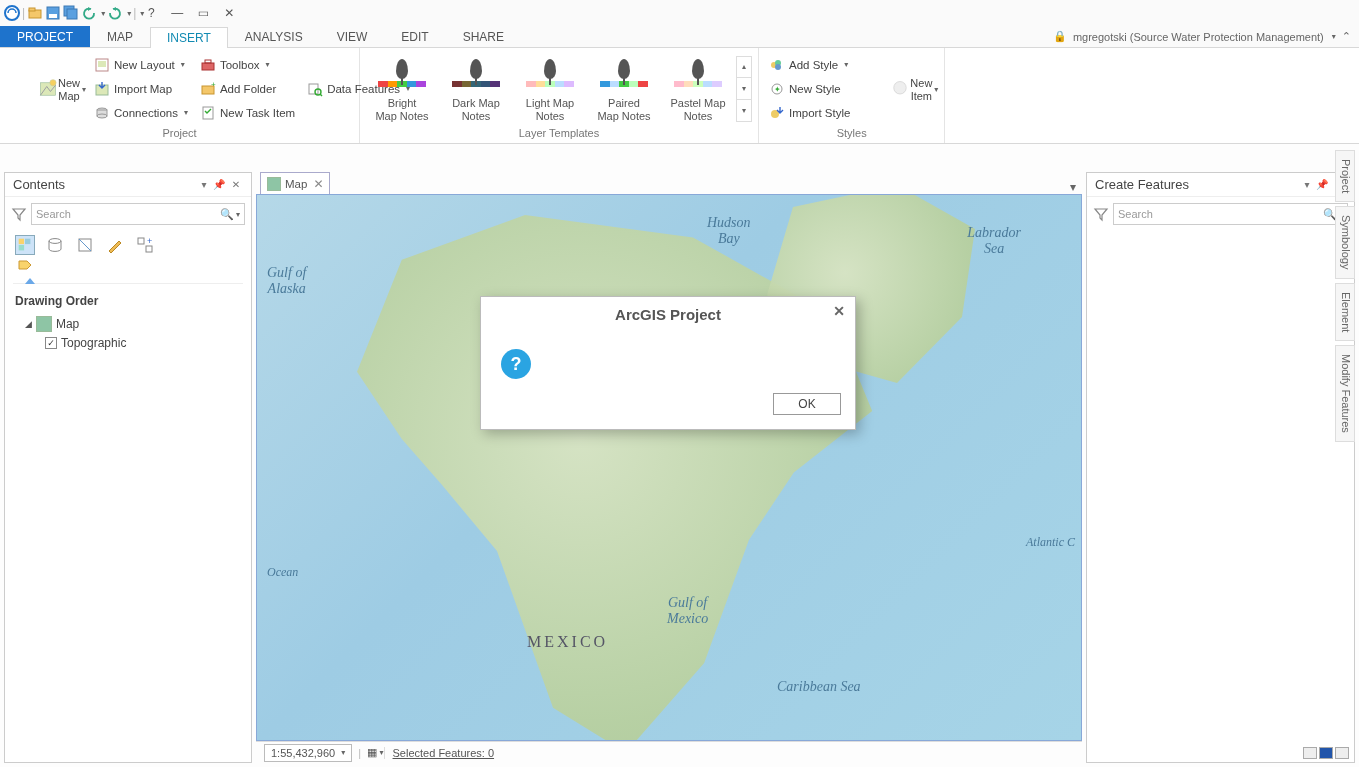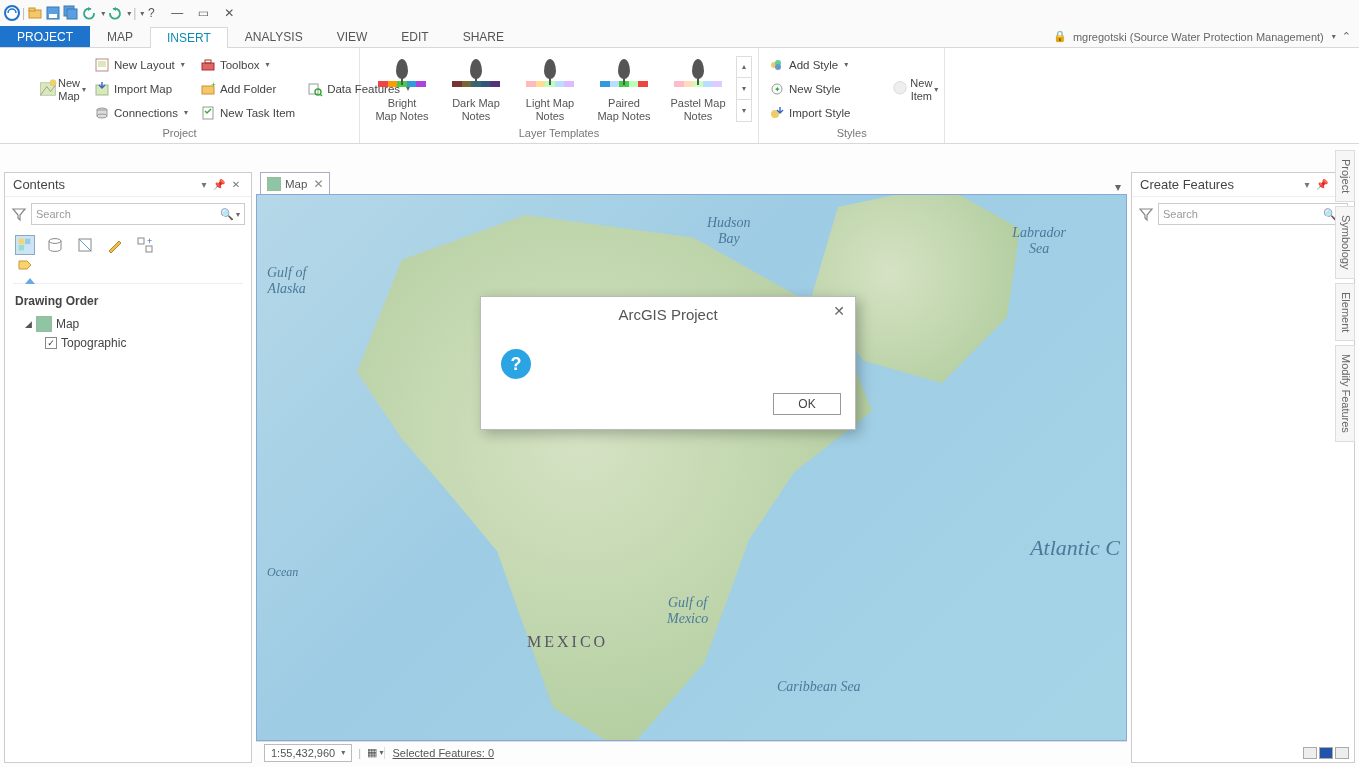--- a/index.html
+++ b/index.html
@@ -45,21 +45,21 @@
 .gallery-ctrl div:last-child { border-bottom: none; }
 
 
 .workspace { position: absolute; top: 144px; bottom: 4px; left: 4px; right: 4px; display: flex; gap: 4px; margin-top: 28px; }
 .panel { background: #fff; border: 1px solid #ccc; display: flex; flex-direction: column; }
 .panel-header { height: 24px; display: flex; align-items: center; padding: 0 8px; font-size: 13px; color: #444; border-bottom: 1px solid #eee; }
 .panel-header .spacer { flex: 1; }
 .panel-header .ctrl { width: 14px; text-align: center; color: #777; font-size: 10px; margin-left: 2px; }
 
 .contents { width: 248px; }
-.create { width: 224px; }
+.create { width: 269px; }
 .mapview { flex: 1; position: relative; }
 
 .searchrow { display: flex; align-items: center; gap: 4px; padding: 6px; }
 .filter-ico { width: 16px; height: 16px; color: #777; }
 .searchbox { flex: 1; height: 22px; border: 1px solid #ccc; display: flex; align-items: center; padding: 0 4px; font-size: 11px; color: #999; }
 .searchbox .mag { margin-left: auto; color: #777; }
 
 .toc-toolbar { display: flex; gap: 10px; padding: 4px 10px 2px; }
 .toc-toolbar .tico { width: 20px; height: 20px; }
 .toc-divider { height: 1px; background: #eee; margin: 4px 8px; position: relative; }
@@ -91,21 +91,21 @@
 .scalebox { border: 1px solid #bbb; height: 18px; margin-left: 8px; padding: 0 6px; display: flex; align-items: center; gap: 4px; background: #fff; }
 .statusbar .center { flex: 1; text-align: center; }
 .statusbar .sel { padding: 0 8px; border-left: 1px solid #ddd; text-decoration: underline; }
 
 
 .docktabs { position: absolute; right: 4px; top: 150px; width: 20px; display: flex; flex-direction: column; gap: 4px; }
 .docktab { writing-mode: vertical-rl; background: #f6f6f6; border: 1px solid #ddd; padding: 8px 2px; font-size: 11px; color: #666; text-align: center; }
 
 
 .dialog { position: absolute; top: 296px; left: 480px; width: 376px; background: #fff; border: 1px solid #bbb; box-shadow: 4px 4px 12px rgba(0,0,0,0.25); }
-.dialog-title { height: 34px; display: flex; align-items: center; justify-content: center; font-size: 15px; color: #555; position: relative; }
+.dialog-title { height: 34px; display: flex; align-items: center; justify-content: center; font-size: 15px; color: #555; position: relative; font-weight: bold; }
 .dialog-title .x { position: absolute; right: 10px; top: 6px; font-size: 14px; color: #666; }
 .dialog-body { padding: 0 20px 14px 20px; display: flex; gap: 14px; font-size: 12.5px; color: #555; }
 .dialog .qicon { width: 30px; height: 30px; border-radius: 50%; background: #2aa4e2; color: #fff; display: flex; align-items: center; justify-content: center; font-size: 18px; font-weight: bold; flex-shrink: 0; margin-top: 18px; }
 .dialog .msg p { margin-bottom: 10px; line-height: 1.4; }
 .dialog-footer { display: flex; justify-content: flex-end; padding: 0 14px 14px; }
 .dialog-footer button { width: 68px; height: 22px; background: #fff; border: 1px solid #999; font-size: 12px; color: #444; }
 
 .ico svg, .tico svg, .qat-icon svg { width: 100%; height: 100%; }
 
 
@@ -460,21 +460,21 @@
     <div class="mapcanvas">
       <div class="land na"></div>
       <div class="land gr"></div>
       <div class="maplabel water" style="top:20px;left:450px;font-size:14px;text-align:center;white-space:pre-line">Hudson
 Bay</div>
       <div class="maplabel water" style="top:30px;right:60px;font-size:14px;text-align:center;white-space:pre-line">Labrador
 Sea</div>
       <div class="maplabel water" style="top:70px;left:10px;font-size:14px;text-align:center;white-space:pre-line">Gulf of
 Alaska</div>
       <div class="maplabel country" style="top:100px;left:260px">CANADA</div>
-      <div class="maplabel water" style="top:340px;right:6px;font-size:22px">Atlantic C</div>
+      <div class="maplabel water" style="top:340px;right:6px;font-size:12px">Atlantic C</div>
       <div class="maplabel water" style="top:370px;left:10px;font-size:12px">Ocean</div>
       <div class="maplabel water" style="top:400px;left:410px;font-size:14px;text-align:center;white-space:pre-line">Gulf of
 Mexico</div>
       <div class="maplabel country" style="top:438px;left:270px;letter-spacing:3px">MEXICO</div>
       <div class="maplabel water" style="top:484px;left:520px;font-size:14px">Caribbean Sea</div>
     </div>
     <div class="statusbar">
       <div class="scalebox">
           <span>1:55,432,960</span>
           <span class="drop">▾</span>

